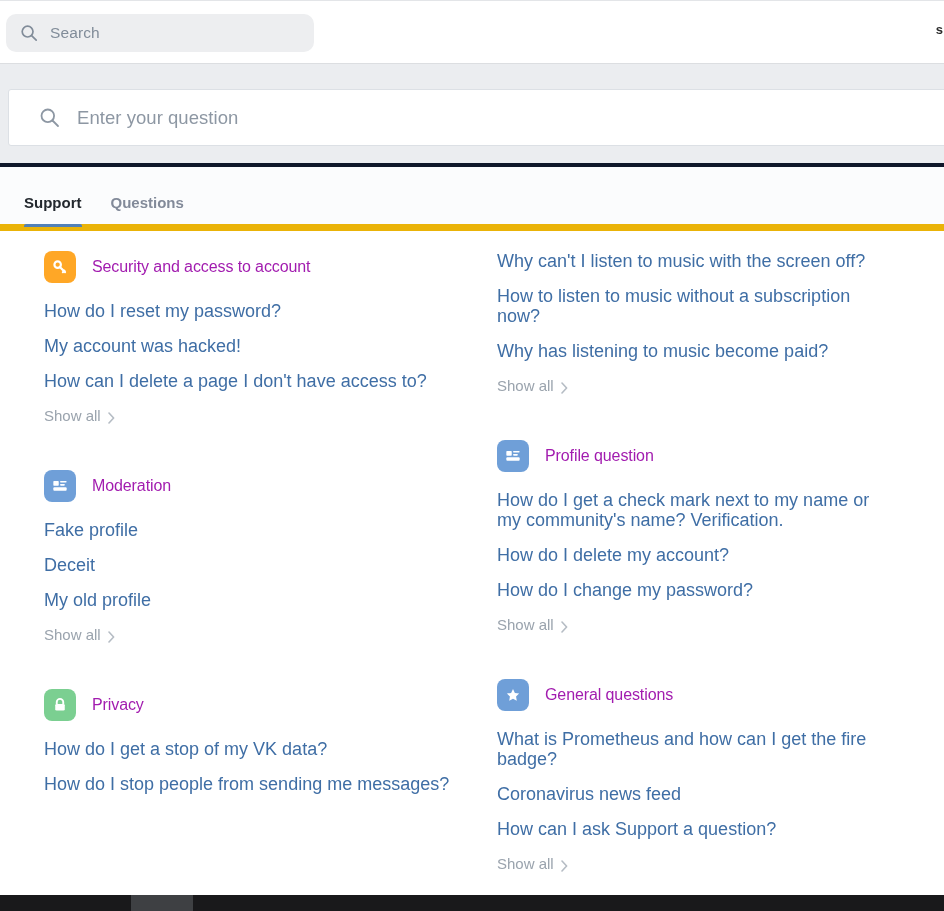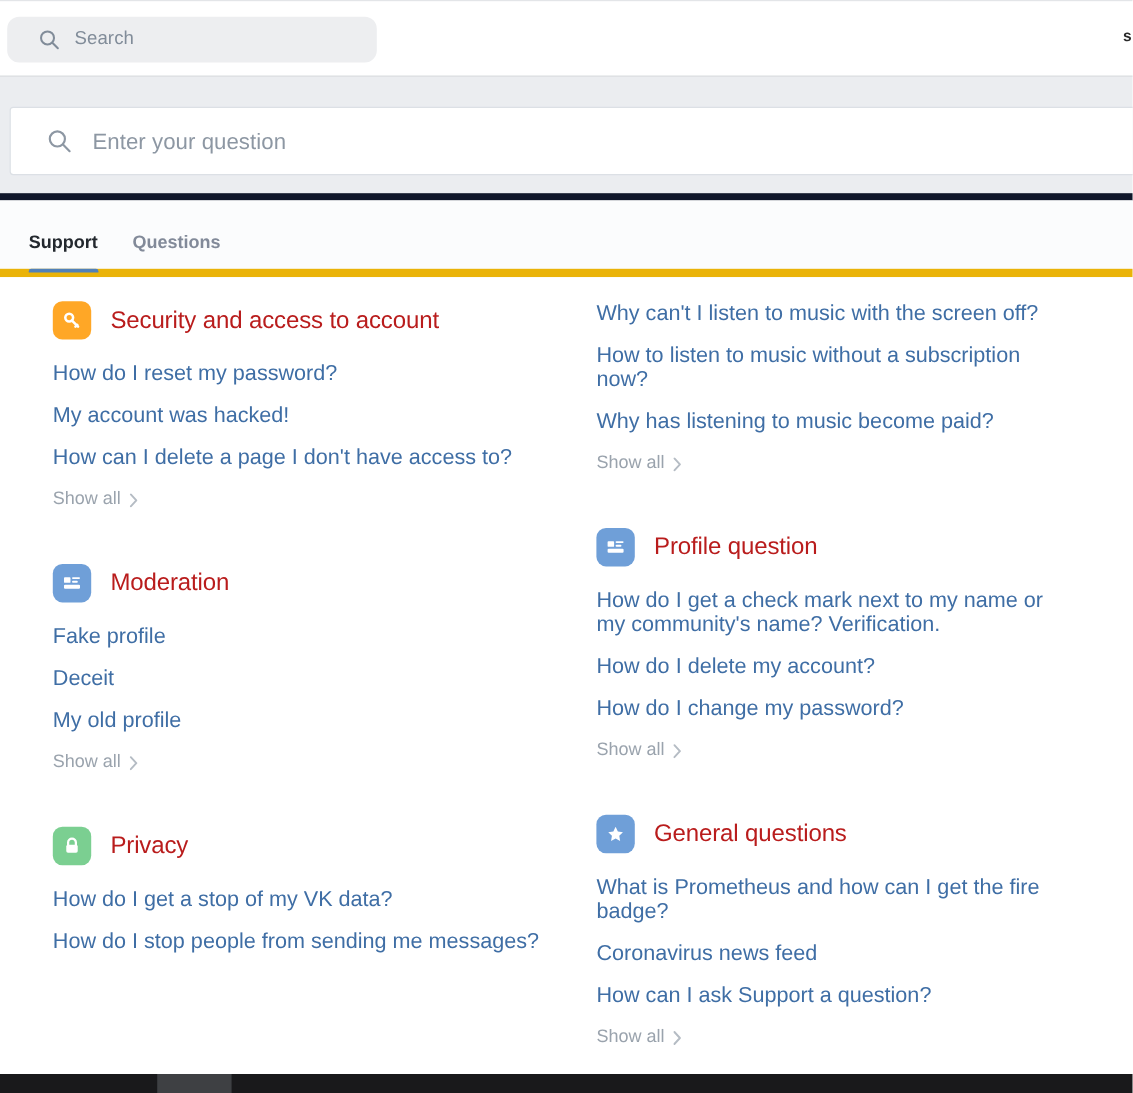--- a/index.html
+++ b/index.html
@@ -30,21 +30,21 @@
   .topbar-search {
     position: absolute;
     left: 6px;
     top: 13px;
     width: 308px;
     height: 38px;
     background: #edeef0;
     border-radius: 10px;
     display: flex;
     align-items: center;
-    padding-left: 26px;
+    padding-left: 14px;
   }
   .topbar-search .mag {
     width: 18px; height: 18px;
     flex: 0 0 18px;
     margin-right: 12px;
   }
   .topbar-search .ph {
     font-size: 15.5px;
     color: #818c99;
     letter-spacing: 0.1px;
@@ -58,21 +58,21 @@
     color: #2a2a2a;
     line-height: 1;
   }
 
   
   .gray-band {
     position: relative;
     background: #ebedf0;
     height: 104px;
     border-top: 1px solid #dcdee1;
-    border-bottom: 6px solid #0f172a;
+    border-bottom: 4px solid #0f172a;
   }
   .question-box {
     position: absolute;
     left: 8px;
     top: 25px;
     width: 980px;      
     height: 57px;
     background: #ffffff;
     border: 1px solid #dce0e5;
     border-radius: 3px;
@@ -152,22 +152,22 @@
     width: 32px; height: 32px;
     border-radius: 8px;
     flex: 0 0 32px;
     display: flex;
     align-items: center;
     justify-content: center;
   }
   .cat-icon svg { display: block; }
   .cat-title {
     margin-left: 16px;
-    font-size: 20px;
-    color: #b91c1c;
+    font-size: 16px;
+    color: #a21caf;
     letter-spacing: -0.1px;
   }
   .links { }
   .link {
     display: block;
     font-size: 18px;
     line-height: 20px;
     color: #3f6ea5;
     margin-bottom: 15px;
     max-width: 420px;

